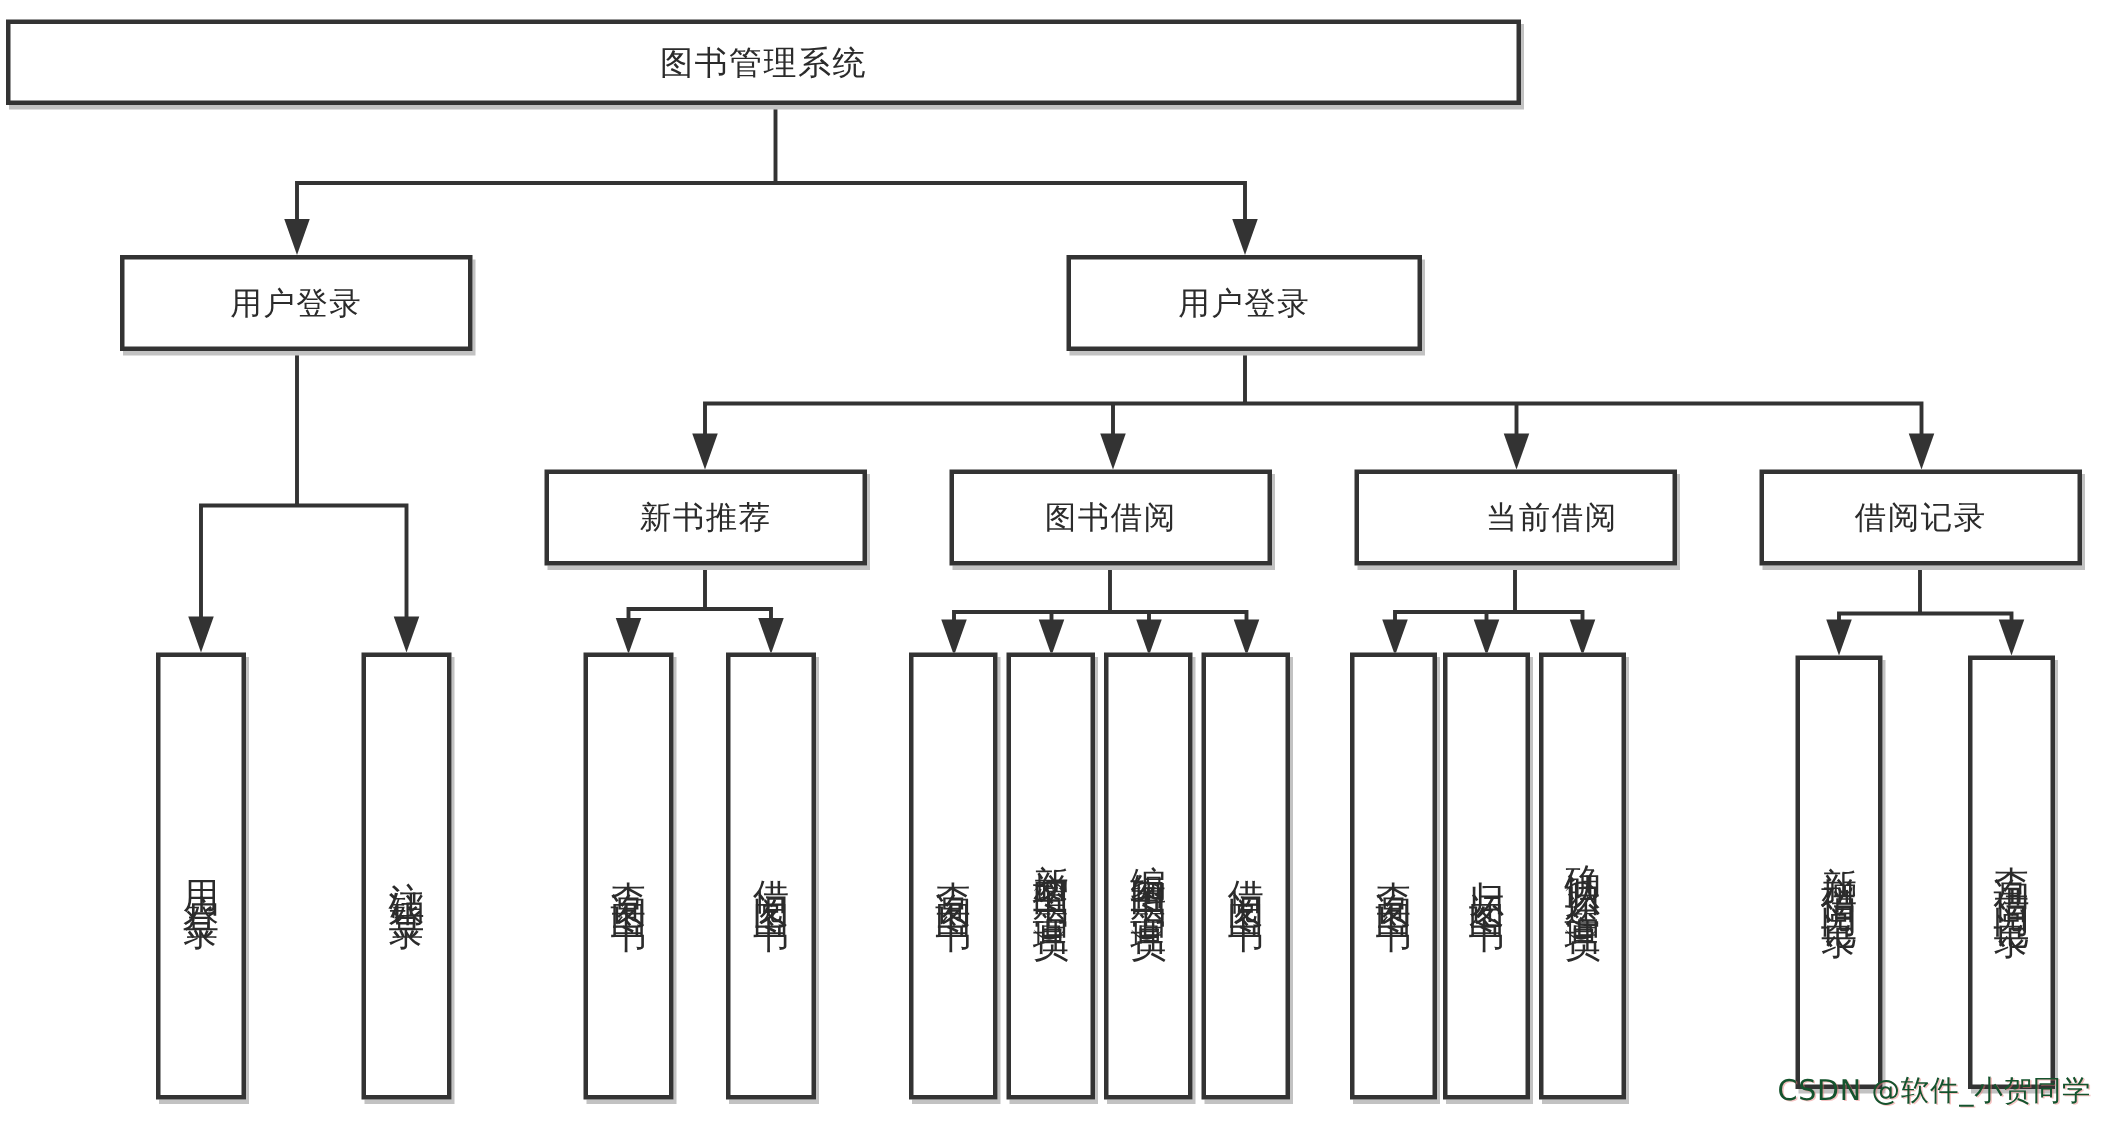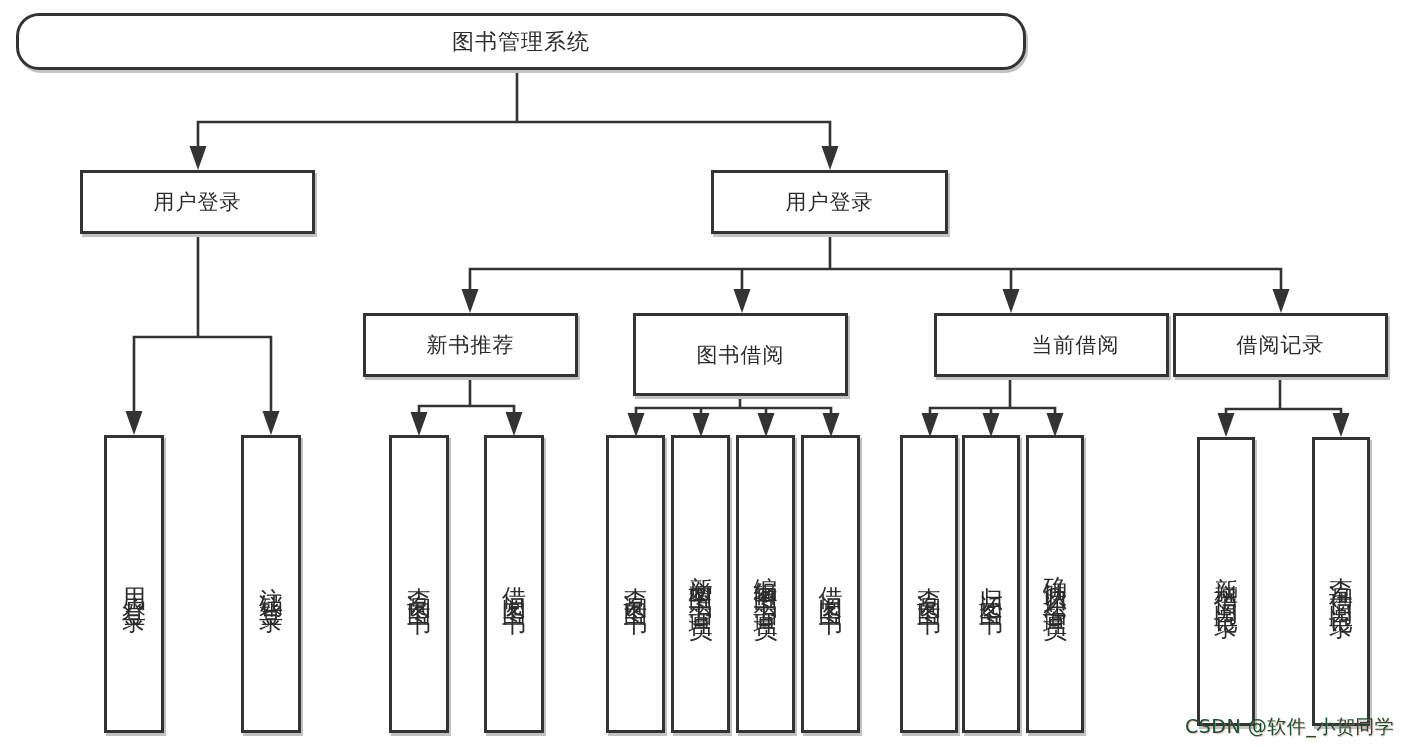--- a/index.html
+++ b/index.html
@@ -35,26 +35,26 @@
   .vt {
     writing-mode: vertical-rl;
     text-orientation: mixed;
     font-size: 24px;
     letter-spacing: 8px;
     line-height: 1;
     white-space: nowrap;
   }
   .vt.tight { letter-spacing: 6px; }
   
-  .root-box        { left: 16px;   top: 13px;  width: 1010px; height: 57px; border-radius: 23px; }
+  .root-box        { left: 4px;   top: 13px;  width: 1010px; height: 57px; }
   .n-user-login    { left: 80px;   top: 170px; width: 235px;  height: 64px; }
   .n-book-mgmt     { left: 711px;  top: 170px; width: 237px;  height: 64px; }
   .n-new-book      { left: 363px;  top: 313px; width: 215px;  height: 64px; }
-  .n-book-borrow   { left: 633px;  top: 313px; width: 215px;  height: 83px; }
-  .n-cur-borrow    { left: 934px;  top: 313px; width: 235px;  height: 64px; padding-left: 48px; }
+  .n-book-borrow   { left: 633px;  top: 313px; width: 215px;  height: 64px; }
+  .n-cur-borrow    { left: 903px;  top: 313px; width: 215px;  height: 64px; padding-left: 48px; }
   .n-borrow-rec    { left: 1173px; top: 313px; width: 215px;  height: 64px; }
   .lf { top: 435px; height: 298px; }
   .lf-ul1 { left: 104px;  width: 60px; }
   .lf-ul2 { left: 241px;  width: 60px; }
   .lf-nb1 { left: 389px;  width: 60px; }
   .lf-nb2 { left: 484px;  width: 60px; }
   .lf-bb1 { left: 606px;  width: 59px; }
   .lf-bb2 { left: 671px;  width: 59px; }
   .lf-bb3 { left: 736px;  width: 59px; }
   .lf-bb4 { left: 801px;  width: 59px; }

